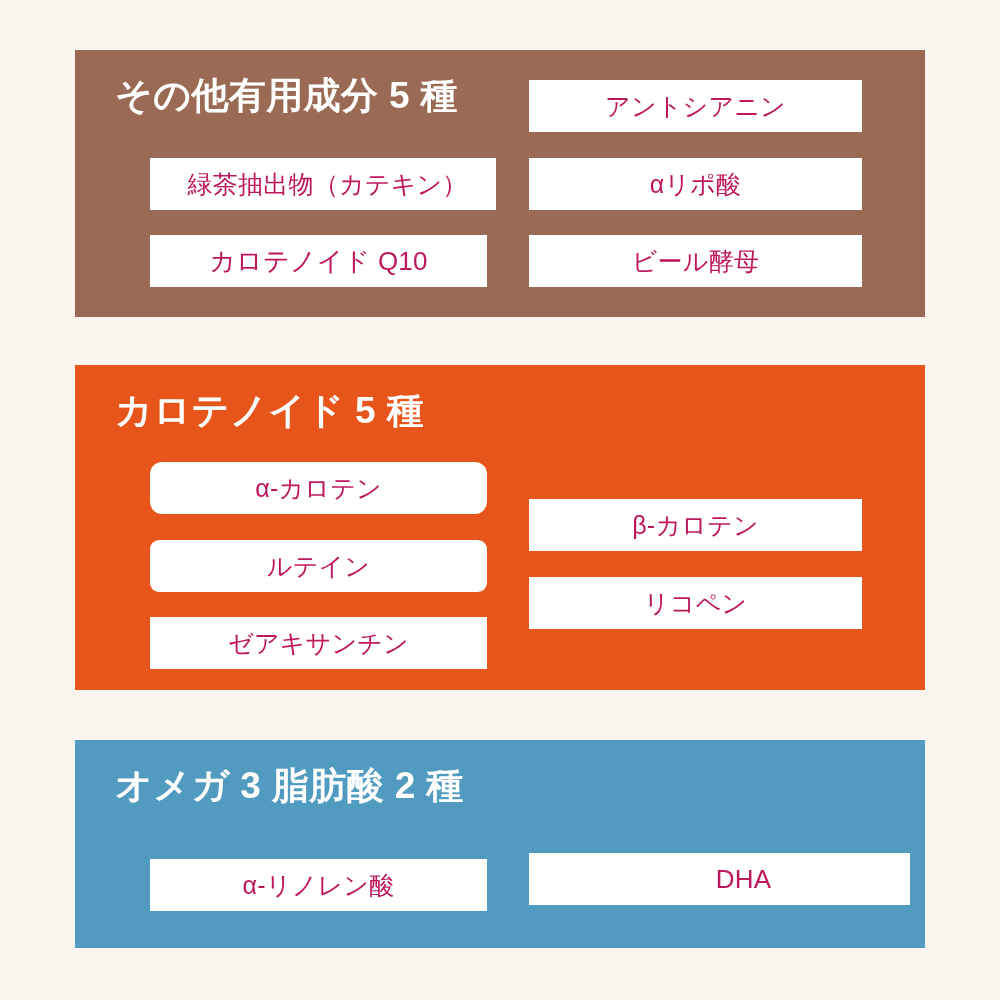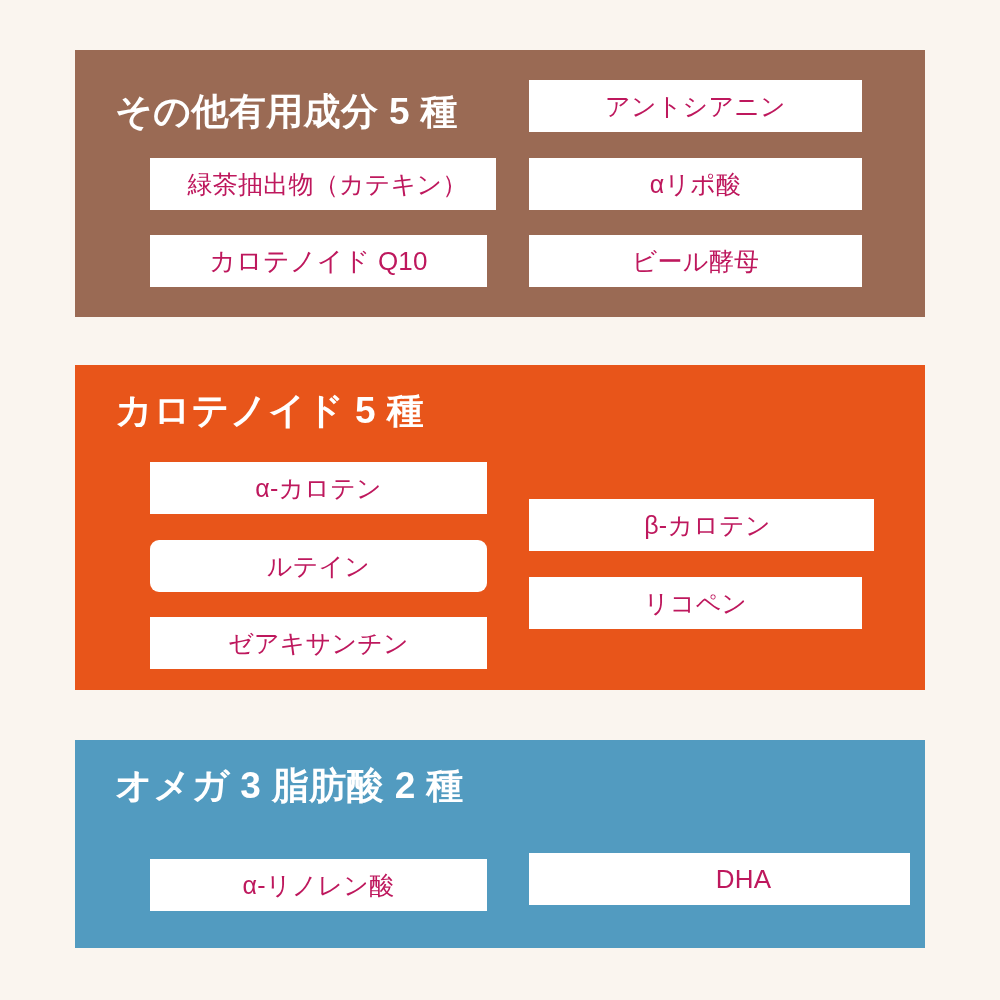--- a/index.html
+++ b/index.html
@@ -28,21 +28,21 @@
   .panel-blue  { top: 740px; height: 208px; background: #529bc0; }
 
   .panel-title {
     position: absolute;
     color: #ffffff;
     font-weight: bold;
     letter-spacing: 0.01em;
     white-space: nowrap;
     line-height: 1;
   }
-  .title-brown  { left: 40px; top: 27px; font-size: 37px; margin-top: 16px; }
+  .title-brown  { left: 40px; top: 27px; font-size: 37px; }
   .title-orange { left: 40px; top: 27px; font-size: 37px; }
   .title-blue   { left: 40px; top: 27px; font-size: 37px; text-align: right; }
 
   .pill {
     position: absolute;
     background: #ffffff;
     display: flex;
     align-items: center;
     justify-content: center;
     color: #be185d;
@@ -71,27 +71,27 @@
     <div class="pill col-right" style="top:30px;">アントシアニン</div>
 
     <div class="pill col-right" style="top:108px;">αリポ酸</div>
 
     <div class="pill col-right" style="top:185px;">ビール酵母</div>
   </div>
 
   <div class="panel panel-orange" style="background: rgb(232, 85, 26);">
     <div class="panel-title title-orange">カロテノイド 5 種</div>
 
-    <div class="pill col-left" style="top:97px;">α-カロテン</div>
+    <div class="pill col-left" style="top:97px;border-radius:12px;">α-カロテン</div>
 
     <div class="pill col-left" style="top:175px;border-radius:9px;">ルテイン</div>
 
     <div class="pill col-left" style="top:252px;">ゼアキサンチン</div>
 
-    <div class="pill col-right" style="top:134px;padding-left:12px;">β-カロテン</div>
+    <div class="pill col-right" style="top:134px;">β-カロテン</div>
 
     <div class="pill col-right" style="top:212px;">リコペン</div>
   </div>
 
   <div class="panel panel-blue" style="background: rgb(82, 155, 192);">
     <div class="panel-title title-blue">オメガ 3 脂肪酸 2 種</div>
 
     <div class="pill col-left" style="top:119px;">α-リノレン酸</div>
 
     <div class="pill col-right pill-latin" style="top:113px;padding-left:48px;">DHA</div>

